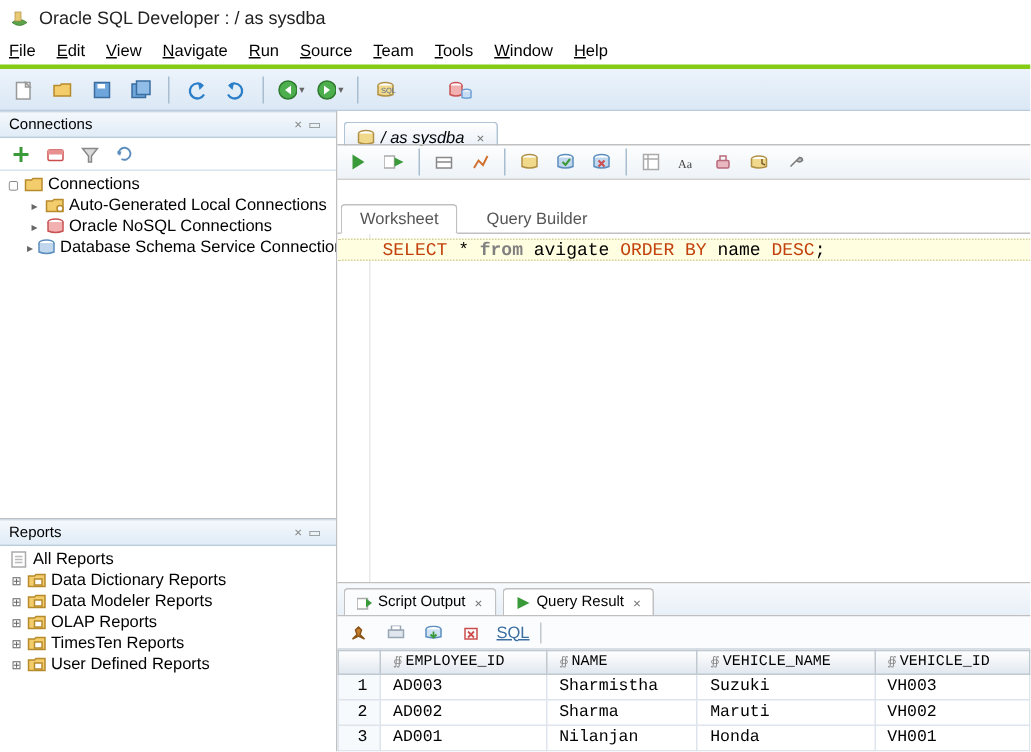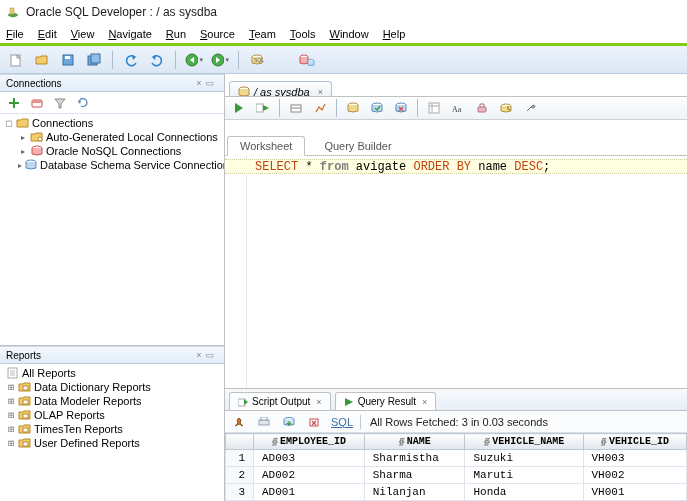--- a/index.html
+++ b/index.html
@@ -69,21 +69,21 @@
 .rtab { display: flex; align-items: center; height: 18px; padding: 0 8px; font-size: 10px; gap: 4px; border: 1px solid #c0c0c0; border-bottom: none; border-top-left-radius: 3px; border-top-right-radius: 3px; background: #fafcfe; margin-right: 4px; }
 .rtab.active { background: #fff; margin-top: 15px; }
 .rtab .close { font-size: 9px; color: #777; margin-left: 2px; }
 
 .rtoolbar { display: flex; align-items: center; height: 22px; padding: 0 4px; gap: 5px; border-bottom: 1px solid #d8dee6; background: #fafcfe; }
 .rtoolbar .lbl { font-size: 11px; color: #222; margin-left: 2px; }
 .vsep { width: 1px; height: 14px; background: #c0c8d0; margin: 0 2px; }
 
 
 table.grid { width: 100%; border-collapse: collapse; font-family: Consolas, "Courier New", monospace; font-size: 11px; background: #fff; }
-table.grid th { background: linear-gradient(#fefefe, #e0e7ef); border: 1px solid #c0c8d0; padding: 2px 8px; font-size: 10px; font-weight: bold; text-align: center; }
+table.grid th { background: linear-gradient(#fefefe, #e0e7ef); border: 1px solid #c0c8d0; padding: 2px 8px; font-size: 10px; font-weight: normal; text-align: left; }
 table.grid th .hicons { font-size: 8px; color: #888; margin-right: 2px; }
 table.grid td { border: 1px solid #dde4eb; padding: 2px 8px; }
 table.grid td.rownum { text-align: right; background: #f7fafd; }
 
 
 svg { display: block; }
 </style>
 </head>
 <body>
 
@@ -472,21 +472,20 @@
               </svg>
             </span>
           <span class="tbtn">
               <svg width="12" height="10">
                 <rect x="2" y="2" width="8" height="7" fill="#fff" stroke="#cc4d4d"></rect>
                 <path d="M4 4 L8 8 M8 4 L4 8" stroke="#cc4d4d" stroke-width="1.2"></path>
               </svg>
             </span>
           <span class="lbl" style="color:#3b6ea0;text-decoration:underline;cursor:pointer">SQL</span>
           <span class="vsep"></span>
-          <span class="lbl">All Rows Fetched: 3 in 0.03 seconds</span>
         </div>
         <table class="grid">
           <thead>
               <tr id="grid-head">
                 <th style="width: 28px;"></th>
                 <th><span class="hicons">∯</span>EMPLOYEE_ID</th>
                 <th><span class="hicons">∯</span>NAME</th>
                 <th><span class="hicons">∯</span>VEHICLE_NAME</th>
                 <th><span class="hicons">∯</span>VEHICLE_ID</th>
               </tr>

